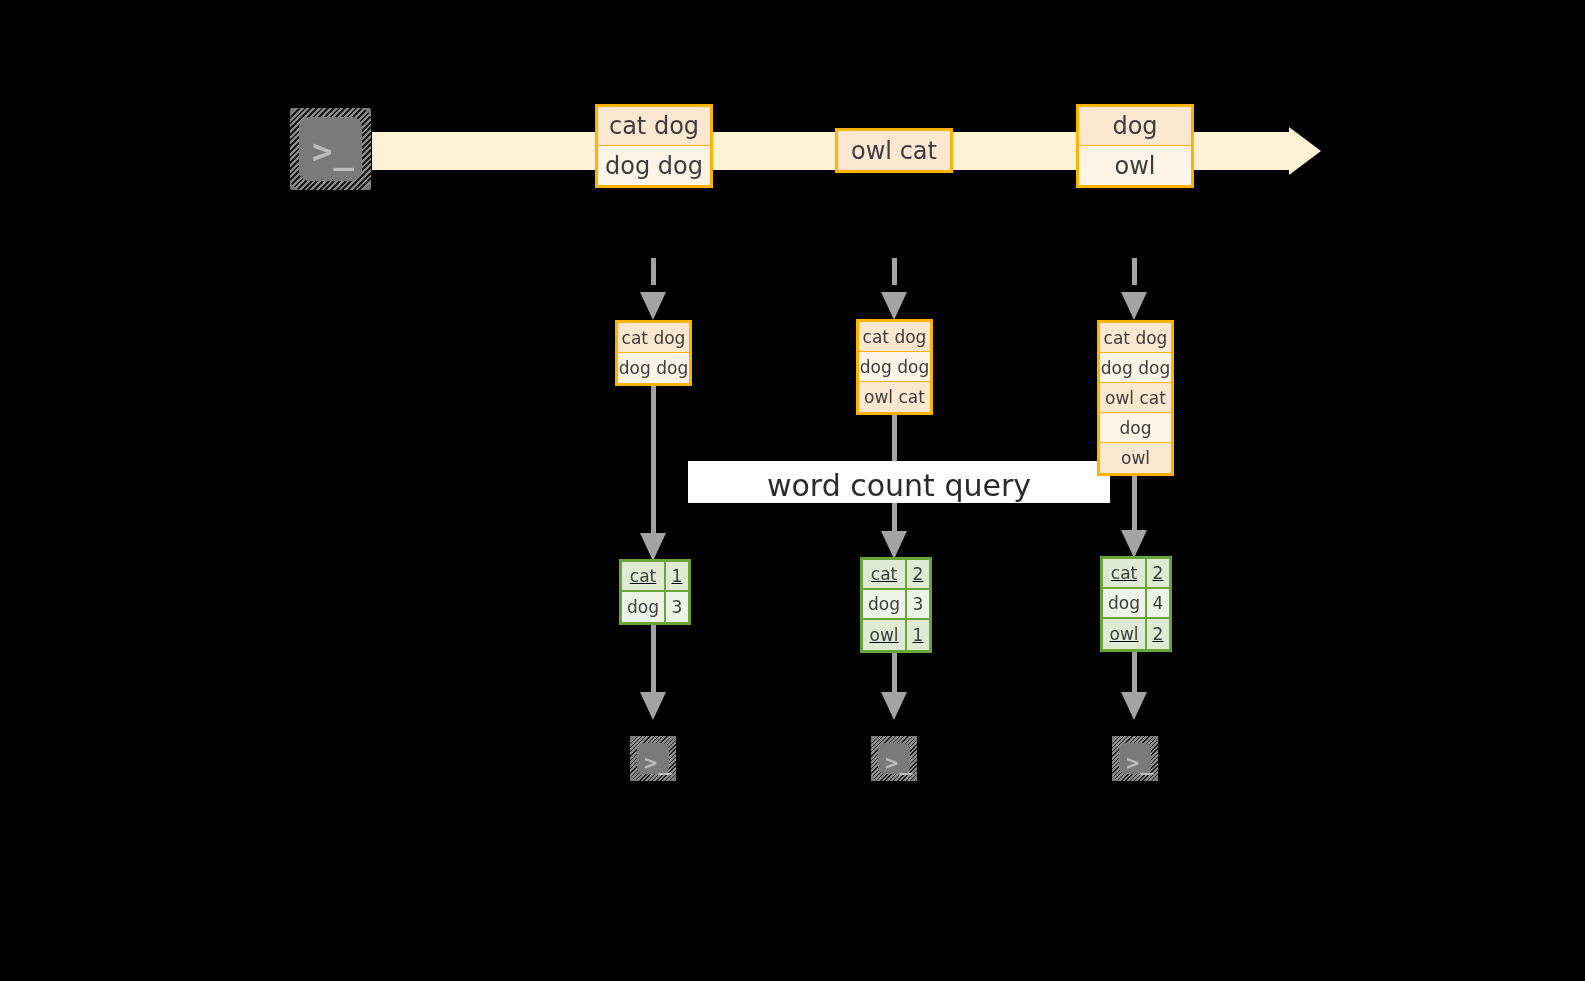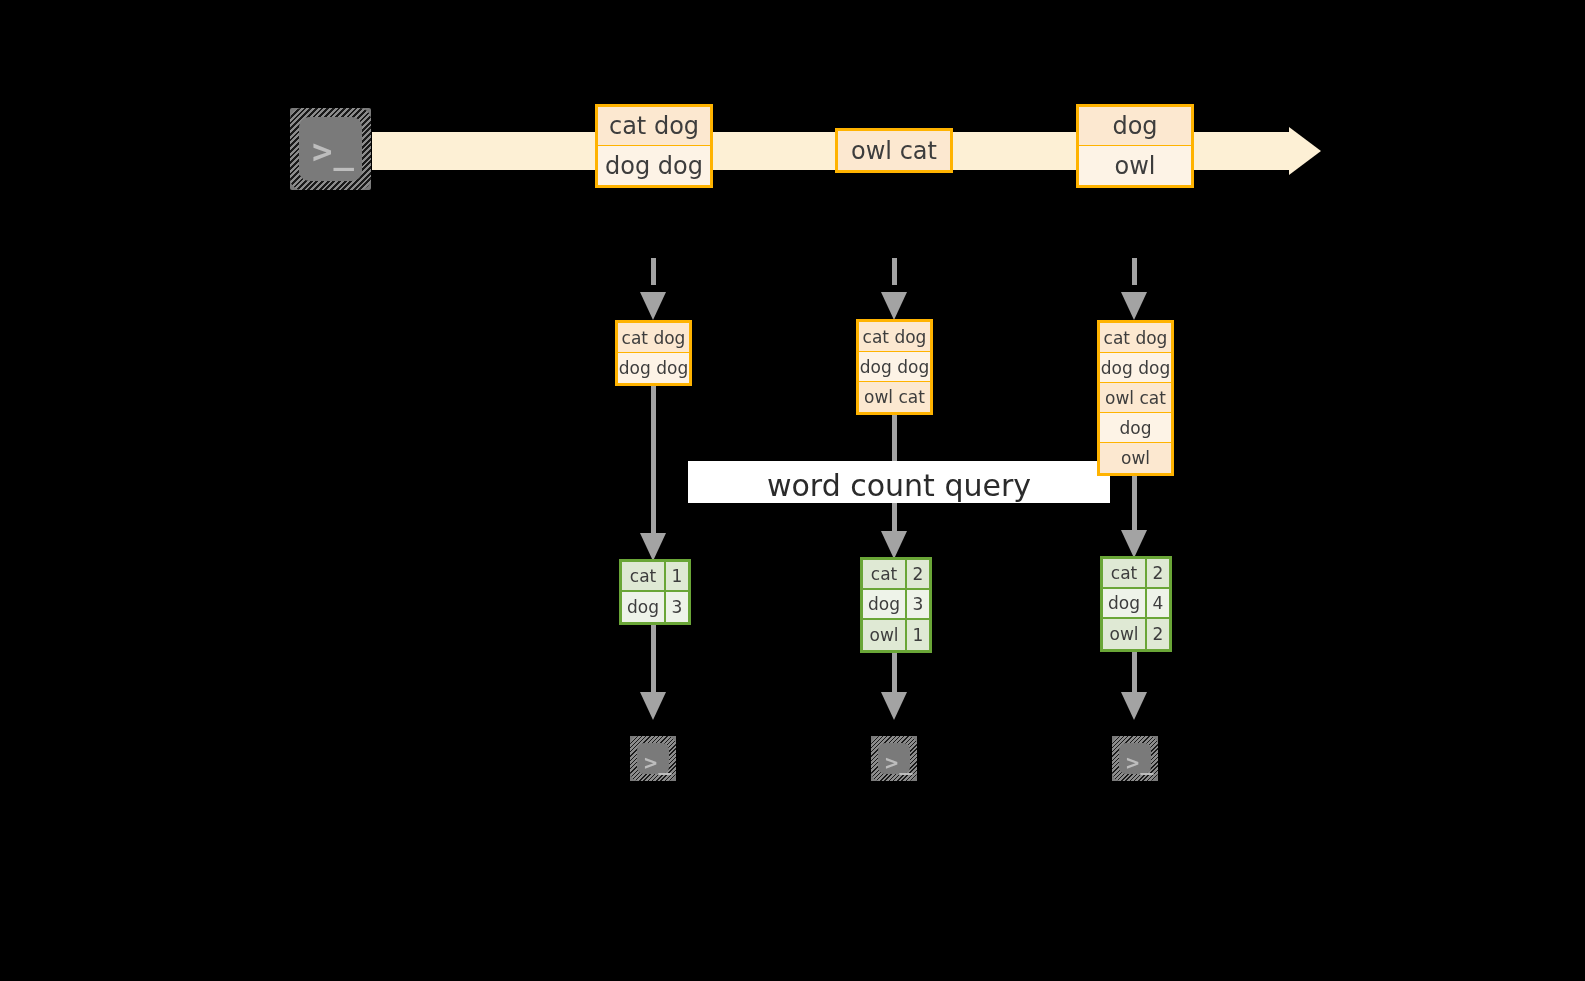--- a/index.html
+++ b/index.html
@@ -111,21 +111,21 @@
     z-index: 6;
   }
   .trow {
     display: flex;
     box-sizing: border-box;
     height: 30px;
     border-bottom: 2px solid #6aa637;
     background: #eef3e9;
   }
   .trow:last-child { border-bottom: none; }
-  .trow.dark { background: #dfe9d4; }
+  .trow.dark { background: #dfe9d4; text-decoration: underline; }
   .trow .word {
     box-sizing: border-box;
     width: 44px;
     border-right: 2px solid #6aa637;
     display: flex; align-items: center; justify-content: center;
     font-size: 17px; color: #3d3d3d;
   }
   .trow .count {
     box-sizing: border-box;
     width: 22px;

